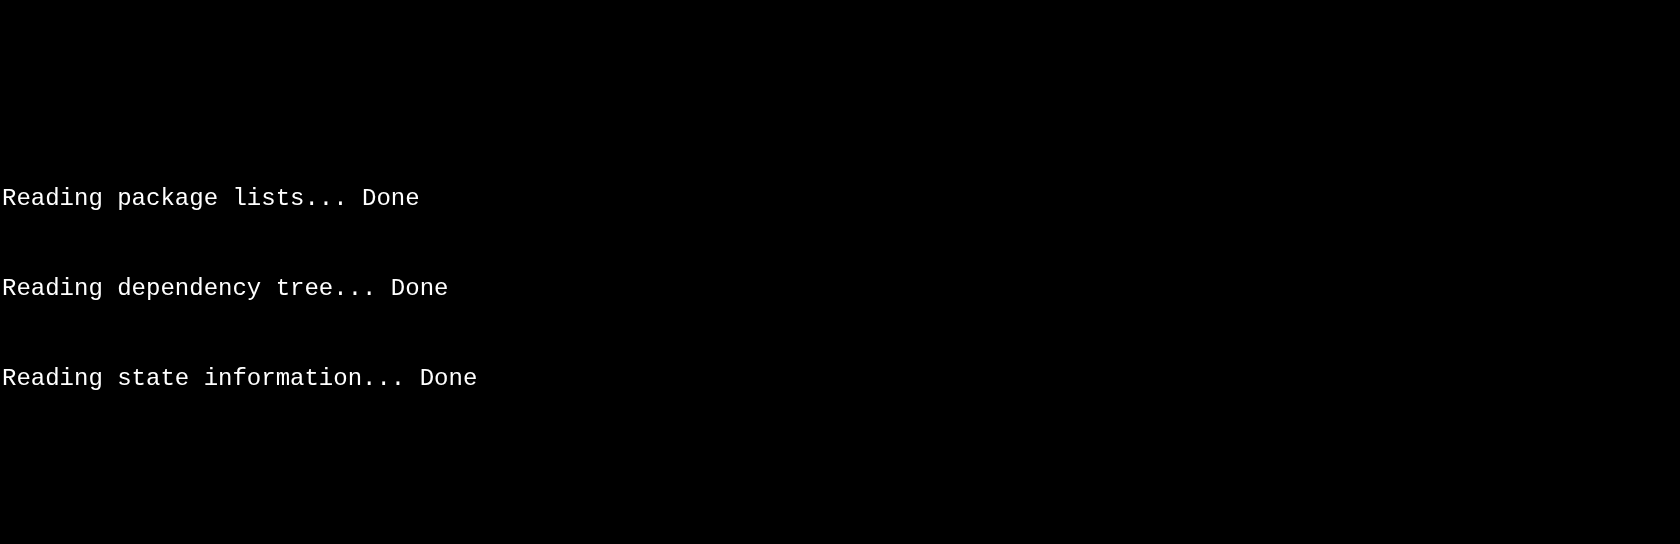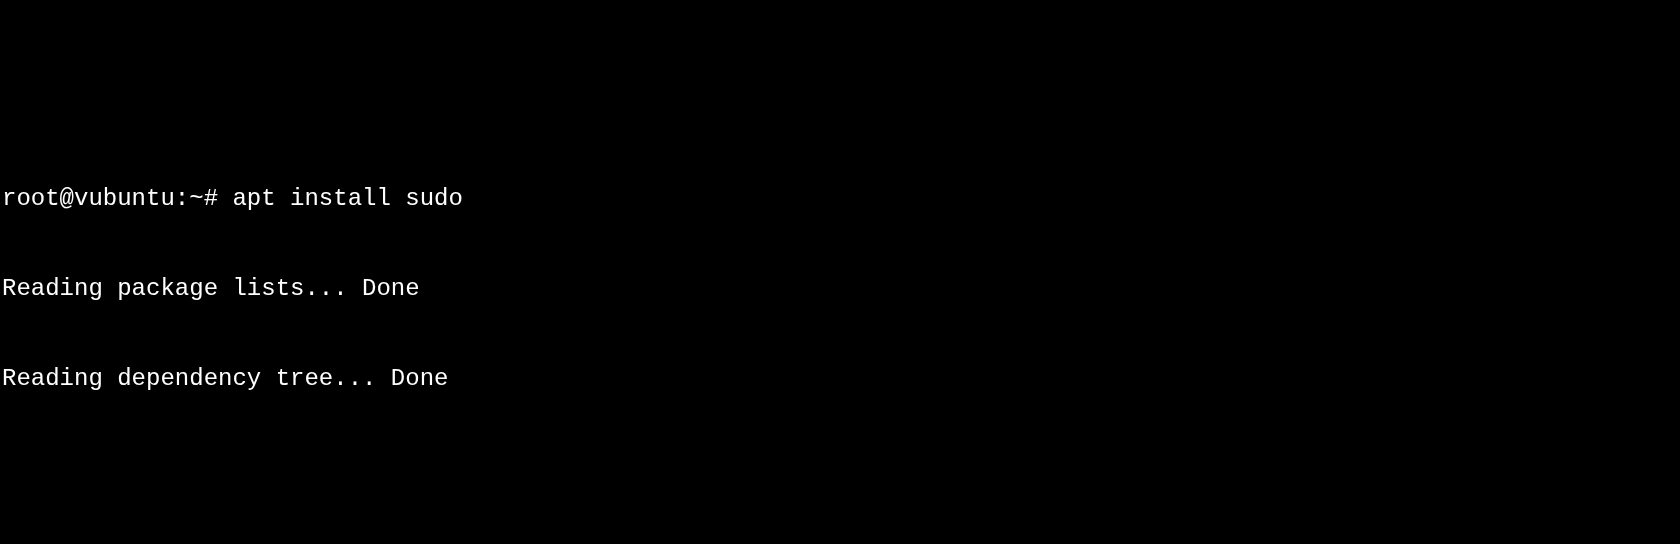--- a/index.html
+++ b/index.html
@@ -26,23 +26,23 @@
       display: block;
       white-space: pre;
     }
   </style>
 </head>
 <body>
 
 
 
 <div class="terminal">
-  <span class="line">root@vubuntu:~# apt install sudo</span>
   <span class="line">Reading package lists... Done</span>
   <span class="line">Reading dependency tree... Done</span>
+  <span class="line">Reading state information... Done</span>
   
   
   
   
   
   
   
   
   
 </div>

